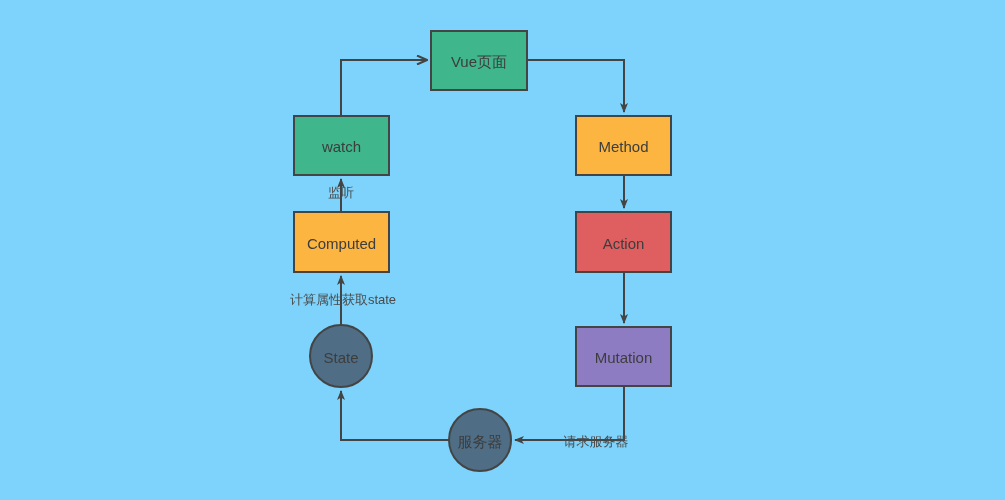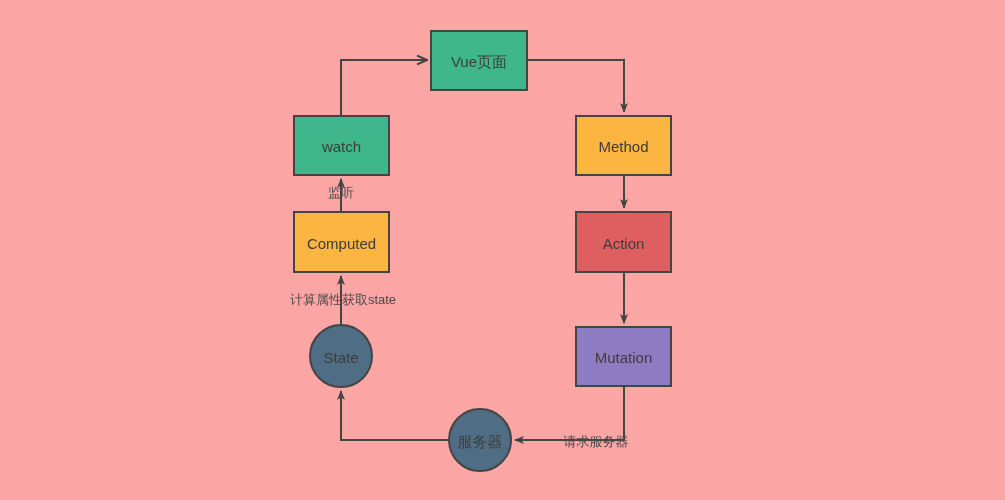--- a/index.html
+++ b/index.html
@@ -7,21 +7,21 @@
     padding: 0;
     background: #ffffff;
   }
   body {
     font-family: "Liberation Sans", "DejaVu Sans", sans-serif;
   }
   #canvas {
     position: relative;
     width: 1005px;
     height: 500px;
-    background: #fca5a5;
+    background: #7dd3fc;
     overflow: hidden;
   }
   svg#diagram {
     position: absolute;
     left: 0;
     top: 0;
     width: 1005px;
     height: 500px;
   }
   .node-label {

